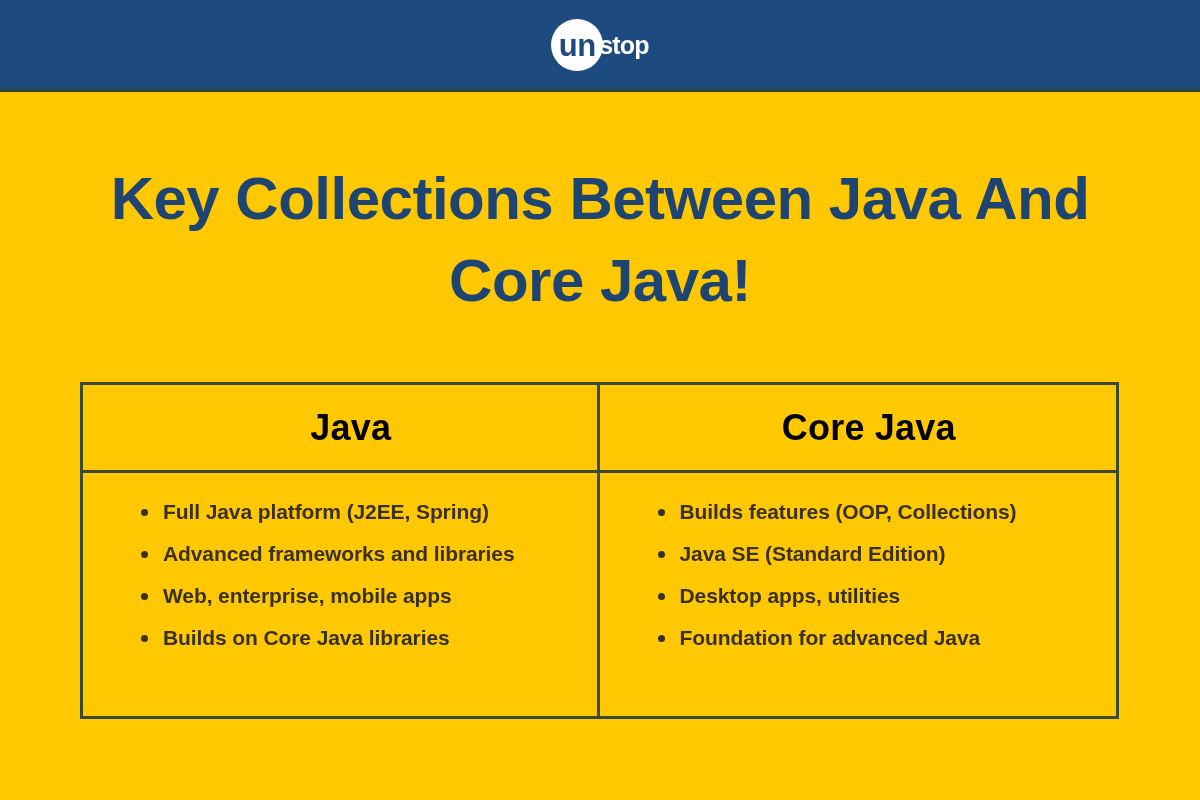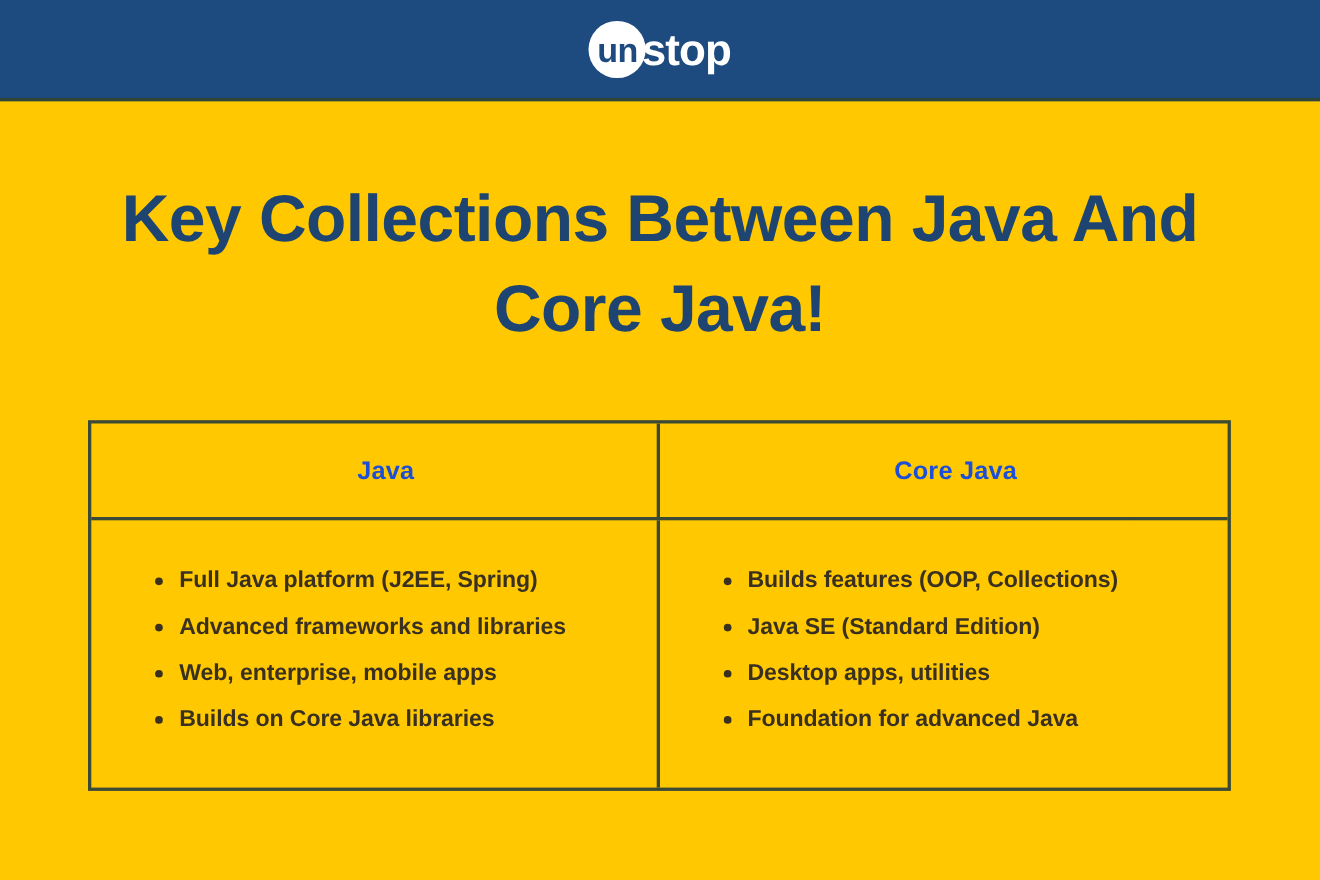--- a/index.html
+++ b/index.html
@@ -62,21 +62,21 @@
     font-weight: bold;
     color: #1d4a7f;
     letter-spacing: -0.5px;
     line-height: 1;
     position: relative;
     top: 1px;
   }
 
   .logo-tail {
     font-family: "Liberation Sans", sans-serif;
-    font-size: 40px;
+    font-size: 25px;
     font-weight: bold;
     color: #ffffff;
     letter-spacing: -0.8px;
     line-height: 1;
     margin-left: -4px;
     z-index: 2;
     position: relative;
     top: 1px;
   }
 
@@ -123,31 +123,31 @@
     display: flex;
   }
 
   .table-head .col {
     align-items: center;
     justify-content: center;
   }
 
   .table-body .col {
     align-items: flex-start;
-    padding-top: 44px;
+    padding-top: 28px;
   }
 
   .col-sep {
     border-right: 3px solid #3a4a35;
   }
 
   .col-header-text {
-    font-size: 23px;
-    font-weight: bold;
-    color: #1d4ed8;
+    font-size: 36px;
+    font-weight: bold;
+    color: #000000;
     letter-spacing: 0.2px;
     margin-left: 22px;
   }
 
   .bullet-list {
     list-style: none;
     padding-left: 58px;
     margin: 0;
   }
 

